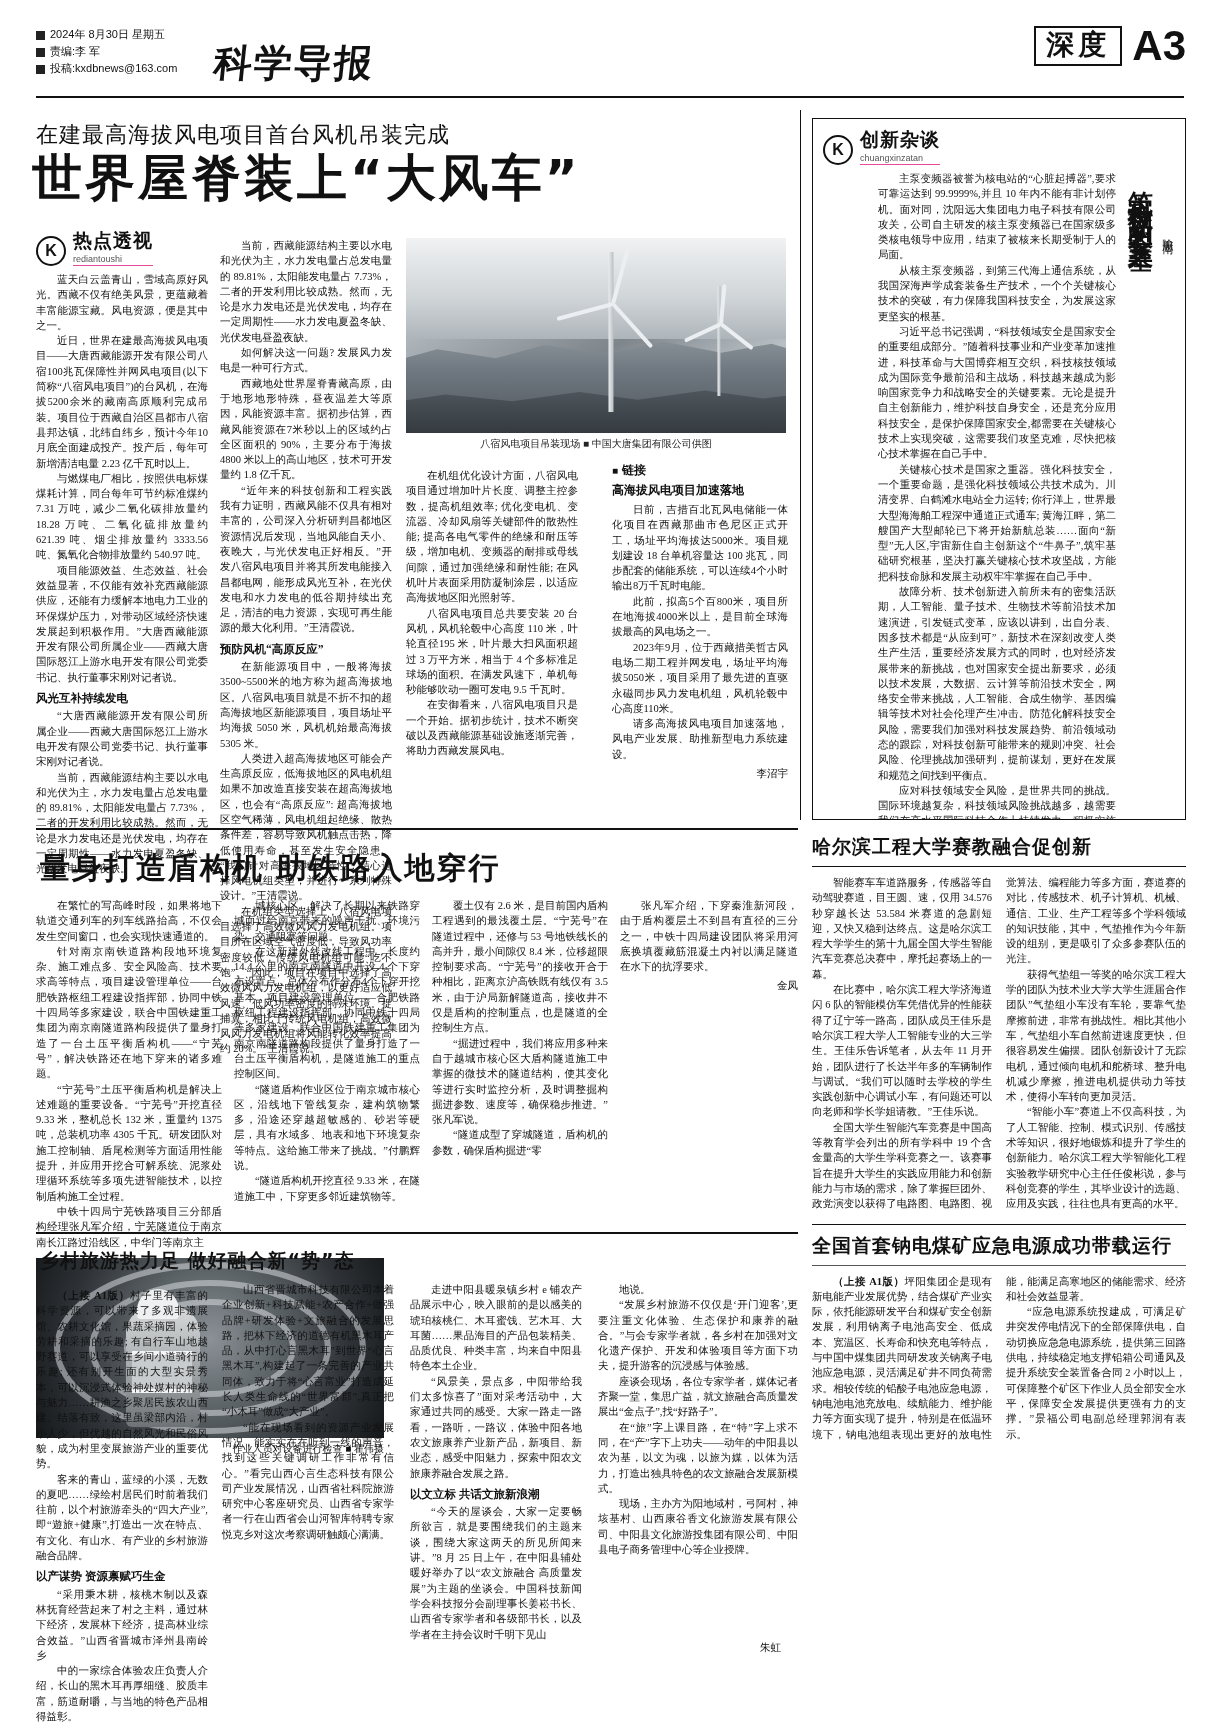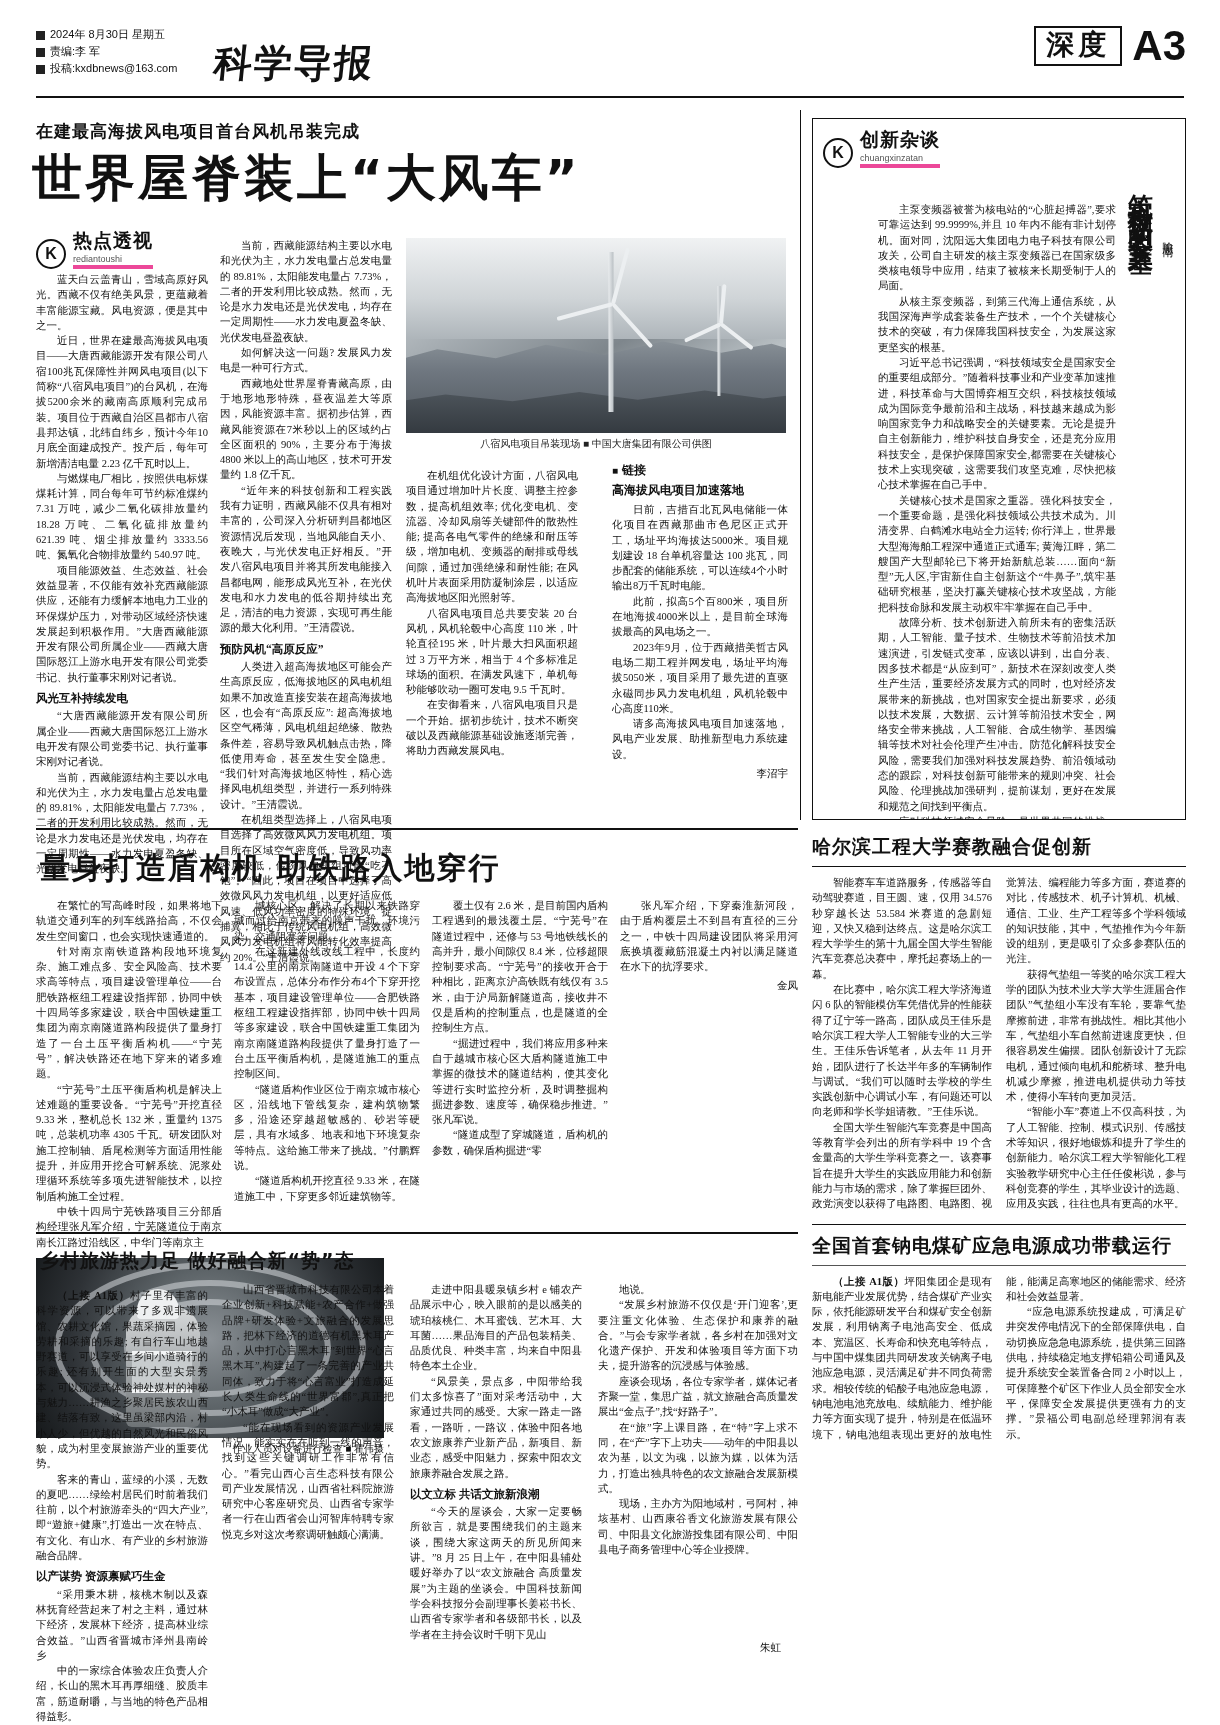--- a/index.html
+++ b/index.html
@@ -48,39 +48,38 @@
   }
   
   .col{
     font-size:10.5px;line-height:15.3px;text-align:justify;
     color:#111;
   }
   .col p{margin:0 0 0 0;text-indent:2em;}
   .sub-h{font-weight:bold;font-size:11.5px;margin:6px 0 2px 0;text-indent:0;}
   
   .kicker{
-    position:absolute;left:36px;top:120px;font-size:17px;letter-spacing:1px;
+    position:absolute;left:36px;top:120px;font-size:22px;letter-spacing:1px;
     font-family:"Liberation Sans","DejaVu Sans",sans-serif;
-    font-weight:bold;
   }
   .headline{
     position:absolute;left:32px;top:145px;font-size:50px;font-weight:bold;
     letter-spacing:3px;font-family:"DejaVu Sans",sans-serif;
   }
   .brandmark{
     display:flex;align-items:flex-end;gap:7px;
   }
   .brandmark .k{
     width:26px;height:26px;border:2px solid #111;border-radius:50%;
     display:flex;align-items:center;justify-content:center;
     font-weight:bold;font-size:16px;font-family:"Liberation Sans",sans-serif;
   }
   .brandmark .cn{font-size:19px;font-weight:bold;letter-spacing:1px;}
   .brandmark .py{font-size:9px;color:#555;font-family:"Liberation Sans",sans-serif;
-     border-bottom:4px solid #ec4899;padding-bottom:1px;}
+     border-bottom:1px solid #ec4899;padding-bottom:1px;}
   
   .photo{
     background:linear-gradient(150deg,#d9dde0 0%,#a9b0b5 28%,#7e868c 55%,#b9c0c4 78%,#8e969c 100%);
     position:relative;overflow:hidden;border:0;
   }
   .photo .sky{
     position:absolute;left:0;top:0;right:0;height:52%;
     background:linear-gradient(180deg,#f0f2f3 0%,#cfd4d7 60%,#aeb5ba 100%);
   }
   .photo .ridge{
@@ -211,20 +210,21 @@
     <p>“大唐西藏能源开发有限公司所属企业——西藏大唐国际怒江上游水电开发有限公司党委书记、执行董事宋刚对记者说。</p>
     <p>当前，西藏能源结构主要以水电和光伏为主，水力发电量占总发电量的 89.81%，太阳能发电量占 7.73%，二者的开发利用比较成熟。然而，无论是水力发电还是光伏发电，均存在一定周期性——水力发电夏盈冬缺、光伏发电昼盈夜缺。</p>
   </div>
 
   <div class="col" style="position:absolute;left:220px;top:238px;width:172px;">
     <p>当前，西藏能源结构主要以水电和光伏为主，水力发电量占总发电量的 89.81%，太阳能发电量占 7.73%，二者的开发利用比较成熟。然而，无论是水力发电还是光伏发电，均存在一定周期性——水力发电夏盈冬缺、光伏发电昼盈夜缺。</p>
     <p>如何解决这一问题? 发展风力发电是一种可行方式。</p>
     <p>西藏地处世界屋脊青藏高原，由于地形地形特殊，昼夜温差大等原因，风能资源丰富。据初步估算，西藏风能资源在7米秒以上的区域约占全区面积的 90%，主要分布于海拔 4800 米以上的高山地区，技术可开发量约 1.8 亿千瓦。</p>
     <p>“近年来的科技创新和工程实践我有力证明，西藏风能不仅具有相对丰富的，公司深入分析研判昌都地区资源情况后发现，当地风能自天小、夜晚大，与光伏发电正好相反。”开发八宿风电项目并将其所发电能接入昌都电网，能形成风光互补，在光伏发电和水力发电的低谷期持续出充足，清洁的电力资源，实现可再生能源的最大化利用。”王清霞说。</p>
     <div class="sub-h">预防风机“高原反应”</div>
+    <p>在新能源项目中，一般将海拔 3500~5500米的地方称为超高海拔地区。八宿风电项目就是不折不扣的超高海拔地区新能源项目，项目场址平均海拔 5050 米，风机机始最高海拔 5305 米。</p>
     <p>人类进入超高海拔地区可能会产生高原反应，低海拔地区的风电机组如果不加改造直接安装在超高海拔地区，也会有“高原反应”: 超高海拔地区空气稀薄，风电机组起绝缘、散热条件差，容易导致风机触点击热，降低使用寿命，甚至发生安全隐患。“我们针对高海拔地区特性，精心选择风电机组类型，并进行一系列特殊设计。”王清霞说。</p>
     <p>在机组类型选择上，八宿风电项目选择了高效微风风力发电机组。项目所在区域空气密度低，导致风功率密度较低，传统风电机组可能“吃不饱”。“因此，项目在项目中选择了高效微风风力发电机组，以更好适应低风速、低风功率密度的特殊环境。捉捕翼，相比于传统风电机组，高效微风风力发电机组将风能转化效率提高约 20%。”王清霞说。</p>
   </div>
 
   <div style="position:absolute;left:406px;top:238px;width:380px;">
     <div class="photo" style="width:380px;height:195px;">
       <div class="sky"></div>
       <div class="ridge"></div>
       <div class="ridge2"></div>
       <div class="turbine" style="left:150px;top:14px;width:110px;height:160px;">
@@ -268,21 +268,21 @@
         <div>
           <div class="cn">创新杂谈</div>
           <div class="py">chuangxinzatan</div>
         </div>
       </div>
       <div style="display:flex;flex-direction:row-reverse;gap:10px;align-items:flex-start;">
         <div style="display:flex;flex-direction:row;gap:6px;">
           <div class="vert-title">筑牢科技创新的『安全之基』</div>
           <div class="vert-sm" style="align-self:flex-end;">喻思南</div>
         </div>
-        <div class="col" style="width:238px;margin-top:28px;">
+        <div class="col" style="width:238px;">
           <p>主泵变频器被誉为核电站的“心脏起搏器”,要求可靠运达到 99.9999%,并且 10 年内不能有非计划停机。面对同，沈阳远大集团电力电子科技有限公司攻关，公司自主研发的核主泵变频器已在国家级多类核电领导中应用，结束了被核来长期受制于人的局面。</p>
           <p>从核主泵变频器，到第三代海上通信系统，从我国深海声学成套装备生产技术，一个个关键核心技术的突破，有力保障我国科技安全，为发展这家更坚实的根基。</p>
           <p>习近平总书记强调，“科技领域安全是国家安全的重要组成部分。”随着科技事业和产业变革加速推进，科技革命与大国博弈相互交织，科技核技领域成为国际竞争最前沿和主战场，科技越来越成为影响国家竞争力和战略安全的关键要素。无论是提升自主创新能力，维护科技自身安全，还是充分应用科技安全，是保护保障国家安全,都需要在关键核心技术上实现突破，这需要我们攻坚克难，尽快把核心技术掌握在自己手中。</p>
           <p>关键核心技术是国家之重器。强化科技安全，一个重要命题，是强化科技领域公共技术成为。川清变界、白鹤滩水电站全力运转; 你行洋上，世界最大型海海舶工程深中通道正式通车; 黄海江畔，第二艘国产大型邮轮已下将开始新航总装……面向“新型”无人区,宇宙新住自主创新这个“牛鼻子”,筑牢基础研究根基，坚决打赢关键核心技术攻坚战，方能把科技命脉和发展主动权牢牢掌握在自己手中。</p>
           <p>故障分析、技术创新进入前所未有的密集活跃期，人工智能、量子技术、生物技术等前沿技术加速演进，引发链式变革，应该以讲到，出自分表、因多技术都是“从应到可”，新技术在深刻改变人类生产生活，重要经济发展方式的同时，也对经济发展带来的新挑战，也对国家安全提出新要求，必须以技术发展，大数据、云计算等前沿技术安全，网络安全带来挑战，人工智能、合成生物学、基因编辑等技术对社会伦理产生冲击。防范化解科技安全风险，需要我们加强对科技发展趋势、前沿领域动态的跟踪，对科技创新可能带来的规则冲突、社会风险、伦理挑战加强研判，提前谋划，更好在发展和规范之间找到平衡点。</p>
           <p>应对科技领域安全风险，是世界共同的挑战。国际环境越复杂，科技领域风险挑战越多，越需要我们在高水平国际科技合作上持续发力，积极实施开放包容，主意来手的国际科技合作战略，更加主动地融入全球创新网络。安全是持续开放的前提，更是为安全的基础。既要开放和合作，都要与全球科技治理，营造开放创新生态，这是促进高水平科技自主自强之同，也为构建全球科技创新挑战提供坚实保障。</p>
 
         </div>
       </div>
     </div>

